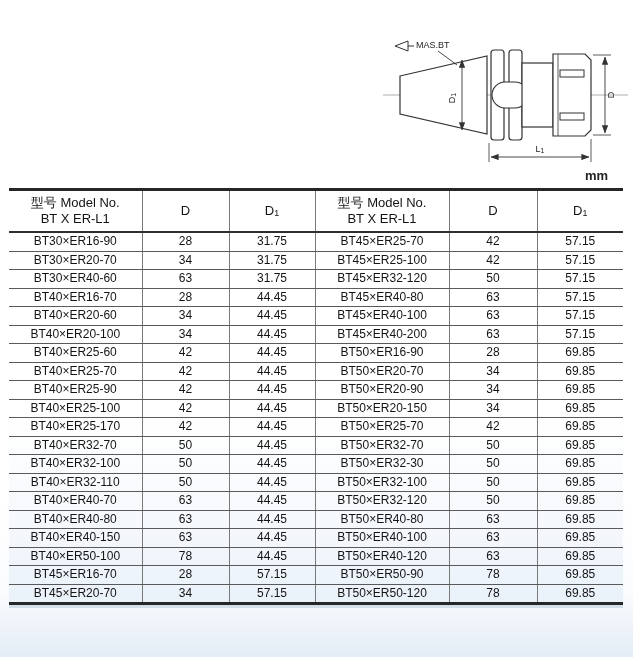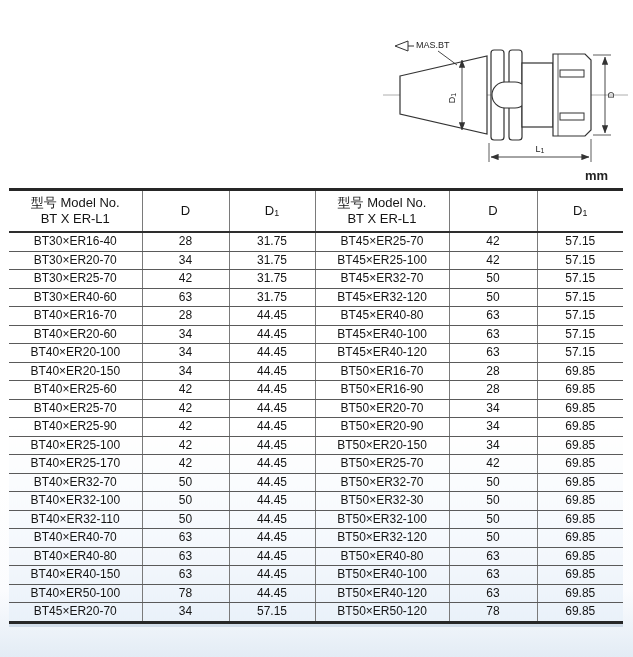--- a/index.html
+++ b/index.html
@@ -108,44 +108,36 @@
         <th>
           <span class="hdr-line">型号 Model No.</span>
           <span class="hdr-line">BT X ER-L1</span>
         </th>
         <th>D</th>
         <th><span>D</span><span class="sub">1</span></th>
       </tr>
     </thead>
     <tbody id="table-body">
         <tr>
-          <td>BT30×ER16-40</td>
+          <td>BT30×ER16-90</td>
           <td>28</td>
           <td>31.75</td>
           <td>BT45×ER25-70</td>
           <td>42</td>
           <td>57.15</td>
         </tr>
         <tr>
           <td>BT30×ER20-70</td>
           <td>34</td>
           <td>31.75</td>
           <td>BT45×ER25-100</td>
           <td>42</td>
           <td>57.15</td>
         </tr>
         <tr>
-          <td>BT30×ER25-70</td>
-          <td>42</td>
-          <td>31.75</td>
-          <td>BT45×ER32-70</td>
-          <td>50</td>
-          <td>57.15</td>
-        </tr>
-        <tr>
           <td>BT30×ER40-60</td>
           <td>63</td>
           <td>31.75</td>
           <td>BT45×ER32-120</td>
           <td>50</td>
           <td>57.15</td>
         </tr>
         <tr>
           <td>BT40×ER16-70</td>
           <td>28</td>
@@ -159,31 +151,23 @@
           <td>34</td>
           <td>44.45</td>
           <td>BT45×ER40-100</td>
           <td>63</td>
           <td>57.15</td>
         </tr>
         <tr>
           <td>BT40×ER20-100</td>
           <td>34</td>
           <td>44.45</td>
-          <td>BT45×ER40-120</td>
-          <td>63</td>
-          <td>57.15</td>
-        </tr>
-        <tr>
-          <td>BT40×ER20-150</td>
-          <td>34</td>
-          <td>44.45</td>
-          <td>BT50×ER16-70</td>
-          <td>28</td>
-          <td>69.85</td>
+          <td>BT45×ER40-200</td>
+          <td>63</td>
+          <td>57.15</td>
         </tr>
         <tr>
           <td>BT40×ER25-60</td>
           <td>42</td>
           <td>44.45</td>
           <td>BT50×ER16-90</td>
           <td>28</td>
           <td>69.85</td>
         </tr>
         <tr>
@@ -268,20 +252,28 @@
         </tr>
         <tr>
           <td>BT40×ER50-100</td>
           <td>78</td>
           <td>44.45</td>
           <td>BT50×ER40-120</td>
           <td>63</td>
           <td>69.85</td>
         </tr>
         <tr>
+          <td>BT45×ER16-70</td>
+          <td>28</td>
+          <td>57.15</td>
+          <td>BT50×ER50-90</td>
+          <td>78</td>
+          <td>69.85</td>
+        </tr>
+        <tr>
           <td>BT45×ER20-70</td>
           <td>34</td>
           <td>57.15</td>
           <td>BT50×ER50-120</td>
           <td>78</td>
           <td>69.85</td>
         </tr>
       </tbody>
   </table>
 

